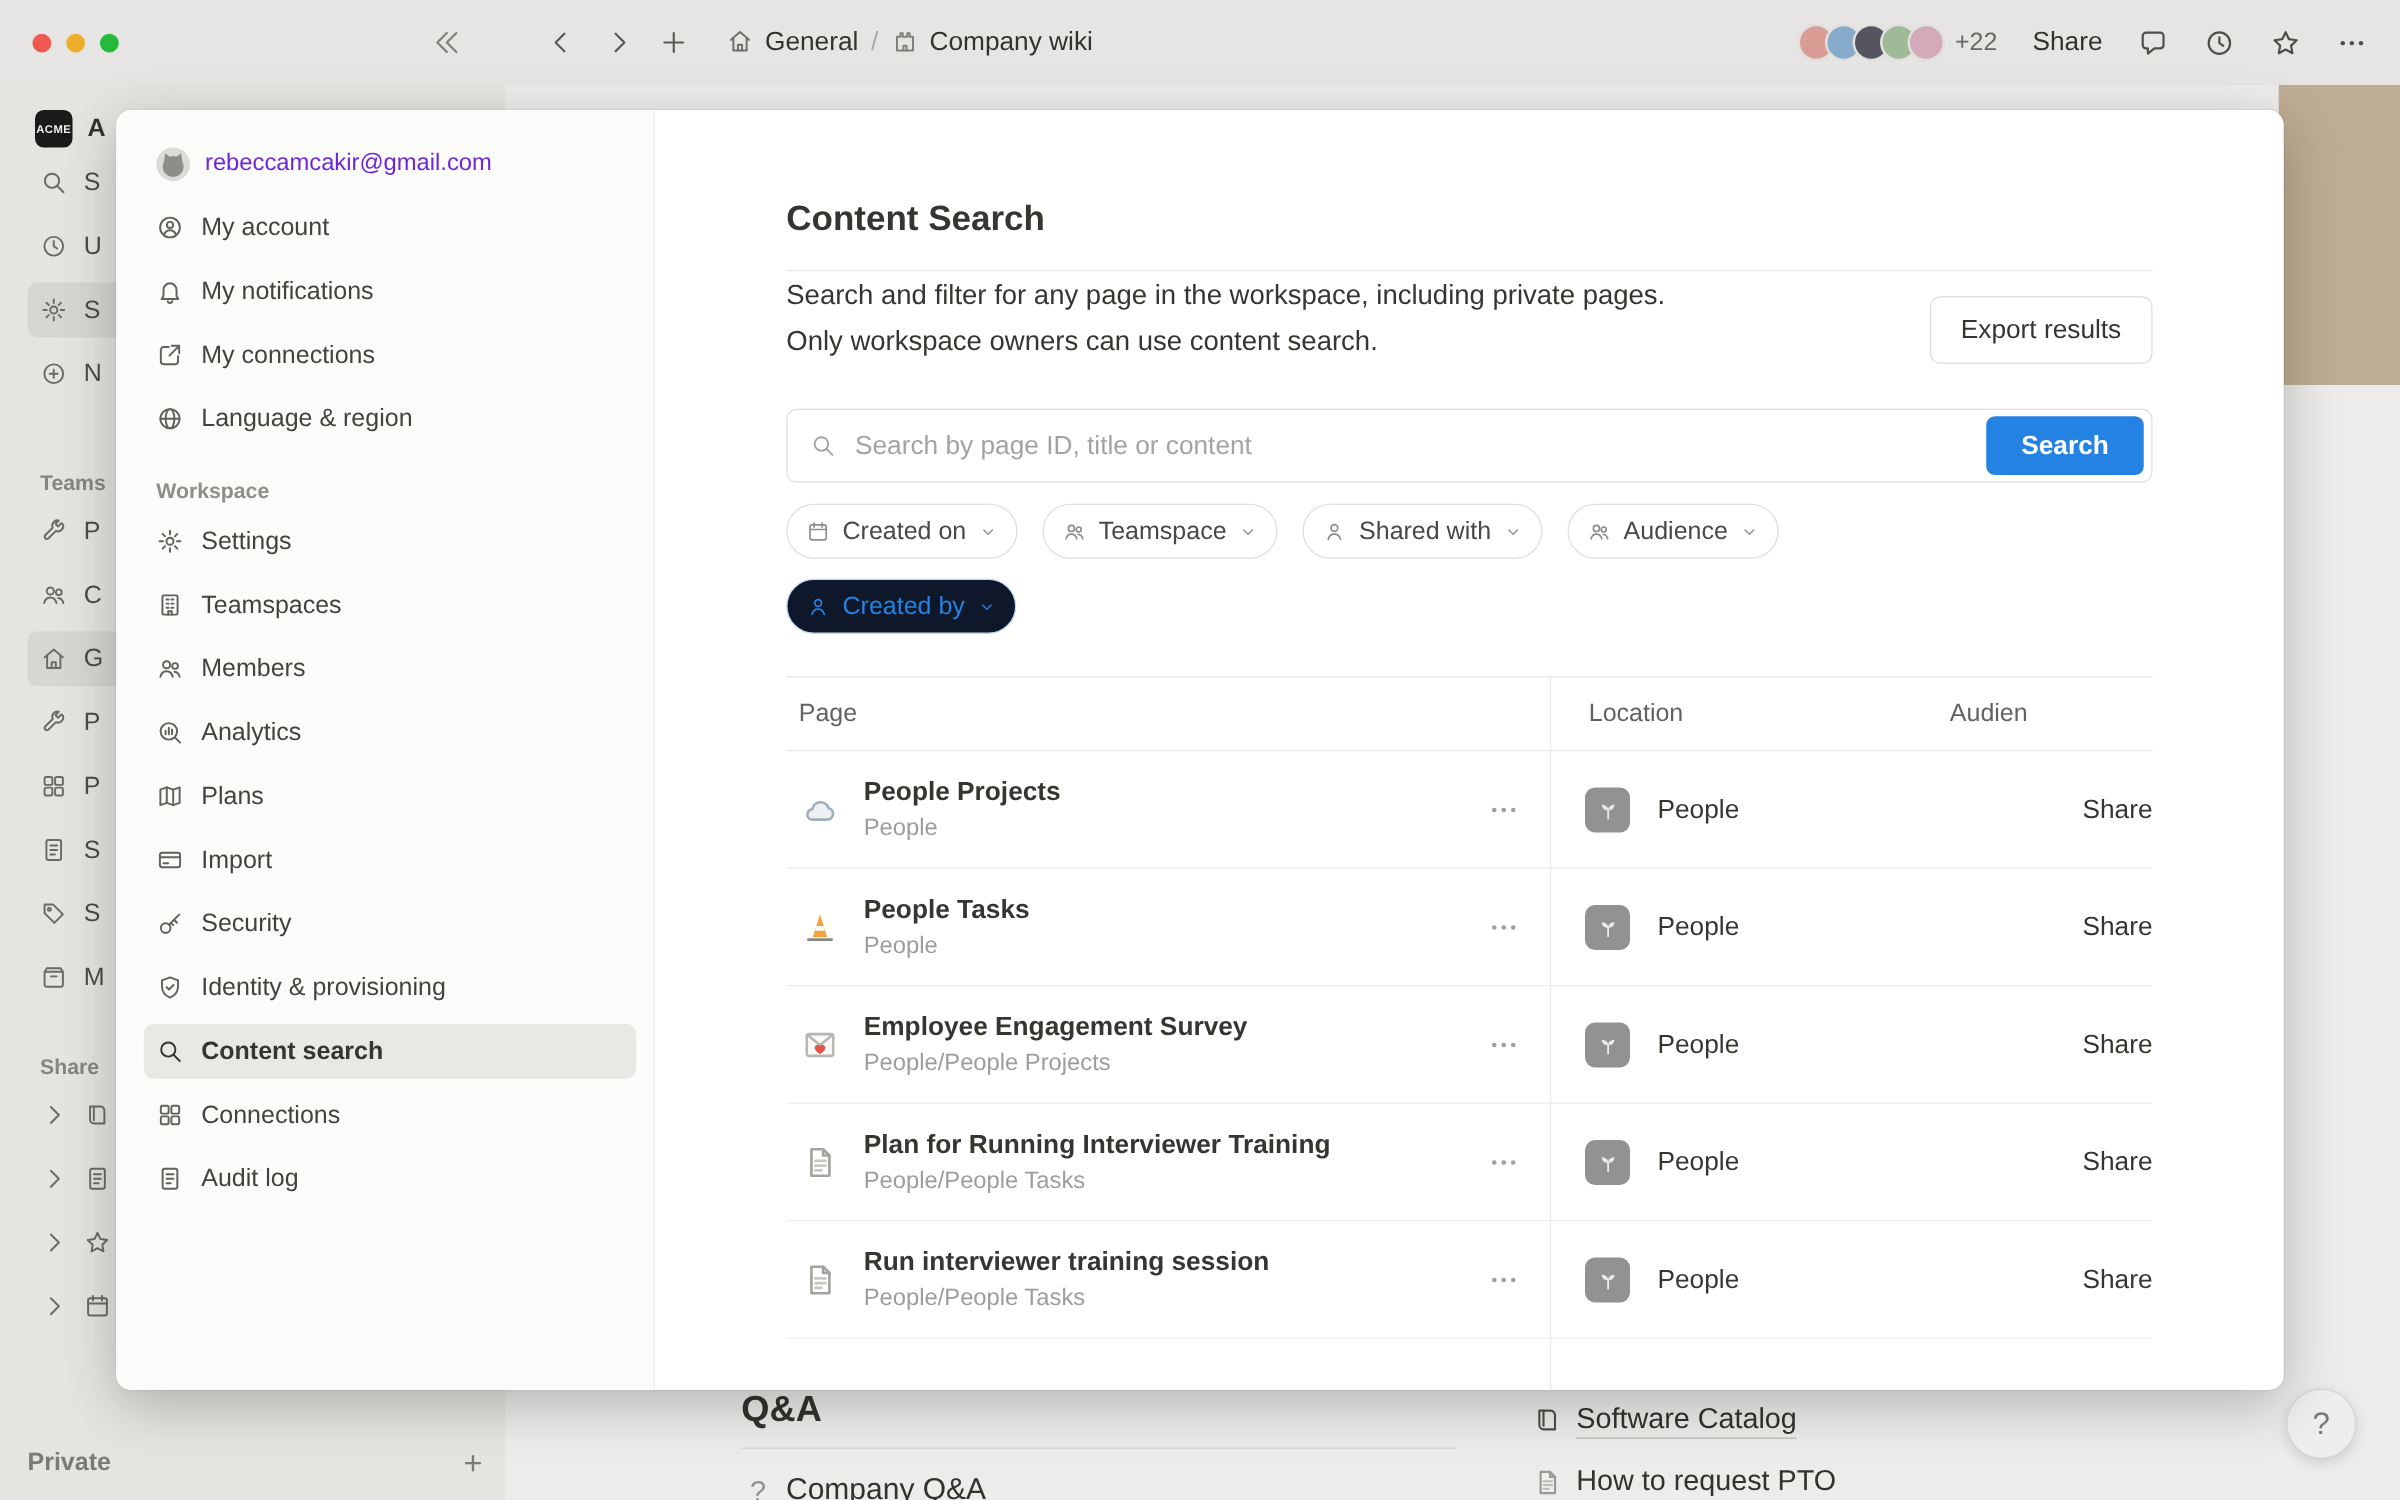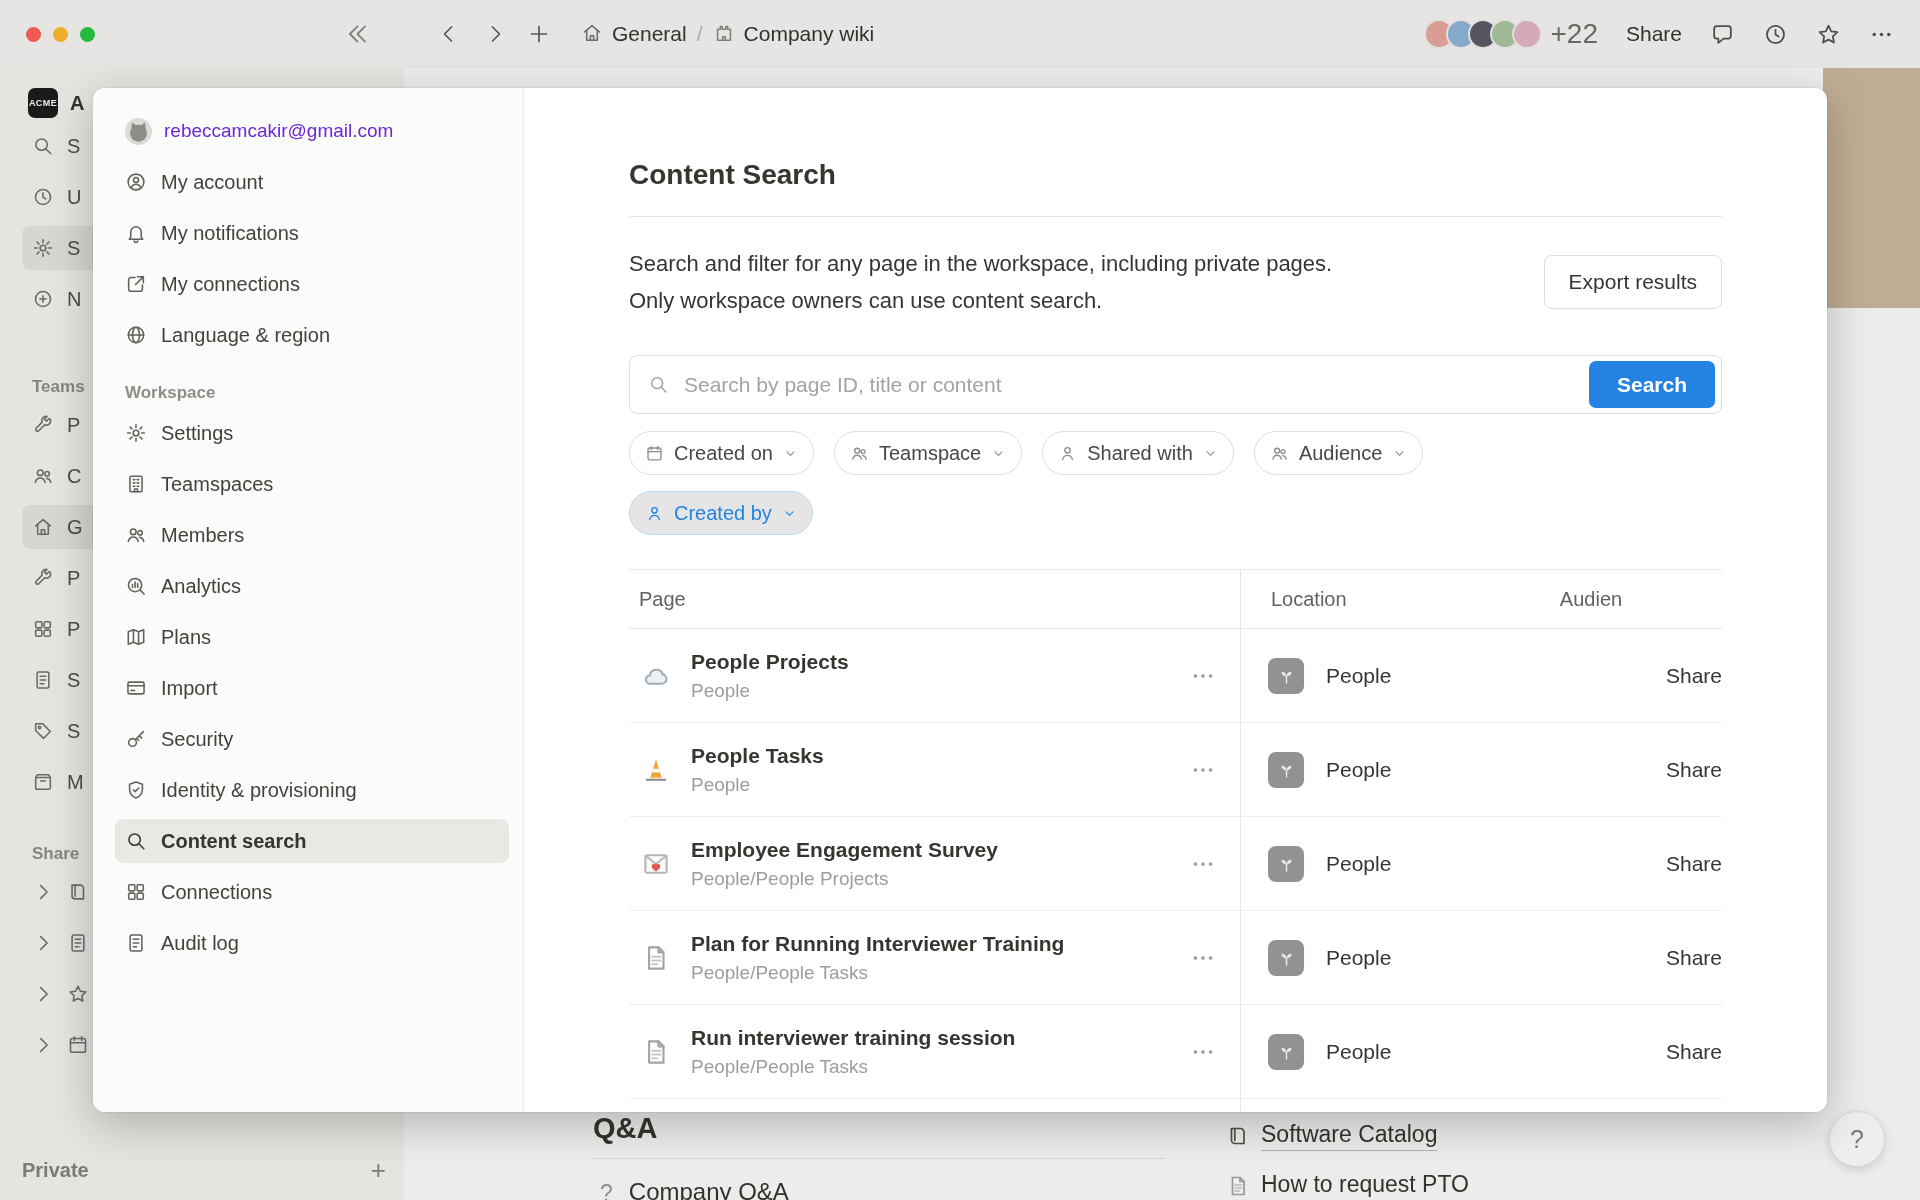--- a/index.html
+++ b/index.html
@@ -17,21 +17,21 @@
   .collapse{margin-left:238px;width:26px;height:26px;color:#8b8a85;}
   .navbtn{width:24px;height:24px;color:#5f5d58;}
   .bc{display:flex;margin-left:30px;font-size:21px;color:#37352f;}
   .bc .ic{width:22px;height:22px;color:#77756f;}
   .bc-sep{color:#b9b7b2;margin:0 10px;}
   .bc-name{margin-left:9px;}
   .topbar-right{margin-left:auto;display:flex;align-items:center;}
   .avatars{display:flex;}
   .av{width:30px;height:30px;border-radius:50%;border:2px solid #f1f0ee;margin-left:-8px;box-sizing:border-box;}
   .av:first-child{margin-left:0;}
-  .av-more{font-size:28px;color:#6f6e69;margin-left:8px;}
+  .av-more{font-size:20px;color:#6f6e69;margin-left:8px;}
   .share-lbl{font-size:21px;margin-left:28px;}
   .tb-ic{width:25px;height:25px;color:#55534e;margin-left:28px;}
 
   
   .app-sidebar{position:absolute;top:68px;left:0;width:404px;bottom:0;background:#f6f5f2;
     box-sizing:border-box;padding:14px 14px 0 22px;z-index:1;}
   .as-logo-row{display:flex;align-items:center;gap:12px;height:42px;padding:0 6px;}
   .acme{width:30px;height:30px;background:#1c1b19;border-radius:7px;color:#fff;font-size:9px;
     font-weight:700;display:flex;align-items:center;justify-content:center;letter-spacing:.4px;}
   .as-wsname{font-size:20px;font-weight:600;}
@@ -77,40 +77,40 @@
   .m-item{display:flex;align-items:center;gap:14px;height:44px;margin-bottom:7px;padding:0 10px;
     border-radius:8px;font-size:20px;color:#44423d;}
   .m-item .ic{width:22px;height:22px;color:#63615c;}
   .m-item.selected{background:#e9e8e5;font-weight:700;color:#37352f;}
   .m-item.selected .ic{color:#37352f;}
   .m-header{margin:26px 0 8px;padding-left:10px;font-size:17px;font-weight:600;color:#8f8d88;}
 
   .m-main{flex:1;box-sizing:border-box;padding:70px 105px 0 105px;overflow:hidden;}
   .m-title{font-size:28px;font-weight:700;line-height:34px;}
   .m-title-divider{height:1px;background:#e9e8e5;margin-top:24px;}
-  .m-desc-row{display:flex;justify-content:space-between;align-items:center;margin-top:28px;}
+  .m-desc-row{display:flex;justify-content:space-between;align-items:flex-end;}
   .m-desc{font-size:22px;line-height:37px;color:#37352f;}
   .export-btn{height:54px;padding:0 24px;border:1px solid #dedcd9;border-radius:8px;background:#fff;
     font-size:21px;color:#37352f;display:flex;align-items:center;flex-shrink:0;
     font-family:inherit;}
   .search-row{margin-top:36px;height:59px;border:1px solid #dfdedb;border-radius:8px;display:flex;
     align-items:center;padding:0 6px 0 18px;box-sizing:border-box;}
   .search-row .ic{width:21px;height:21px;color:#a6a5a1;margin-right:13px;}
   .search-input{flex:1;border:none;outline:none;font-size:21px;color:#37352f;background:transparent;
     font-family:inherit;}
   .search-input::placeholder{color:#a5a39f;}
   .search-btn{width:126px;height:47px;background:#2483e2;color:#fff;font-size:21px;font-weight:600;
     border:none;border-radius:7px;font-family:inherit;}
   .chip-row{display:flex;gap:20px;margin-top:17px;}
   .chip-row.second{margin-top:16px;}
   .chip{height:44px;border:1px solid #e1dfdc;border-radius:22px;padding:0 15px;display:flex;
     align-items:center;gap:10px;font-size:20px;color:#4a4844;background:#fff;box-sizing:border-box;}
   .chip .cicon{width:19px;height:19px;color:#8f8d88;}
   .chip .chev{width:15px;height:15px;color:#8f8d88;}
-  .chip.blue{color:#2383e2;border-color:#bcd9f5;background:#e5e5e5;}
+  .chip.blue{color:#2383e2;border-color:#bcd9f5;background:#0f172a;}
   .chip.blue .cicon,.chip.blue .chev{color:#2383e2;}
 
   .m-table{margin-top:34px;position:relative;}
   .vline{position:absolute;left:611px;top:0;width:1px;height:600px;background:#e9e8e5;}
   .thead{display:flex;align-items:center;height:58px;border-top:1px solid #e9e8e5;
     border-bottom:1px solid #e9e8e5;font-size:20px;color:#64625d;}
   .th-page{width:611px;box-sizing:border-box;padding-left:10px;}
   .th-loc{width:220px;box-sizing:border-box;padding-left:31px;}
   .th-aud{flex:1;text-align:center;}
   .trow{display:flex;align-items:center;height:93px;border-bottom:1px solid #efeeec;}

